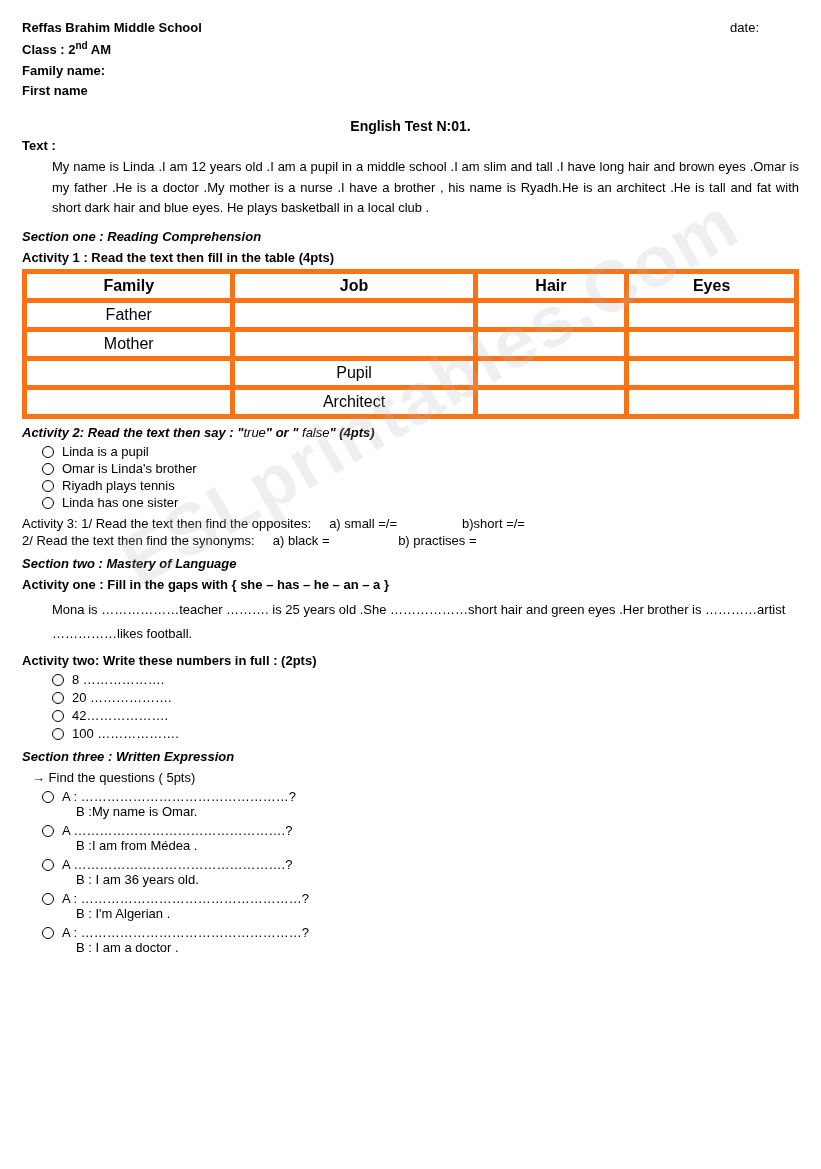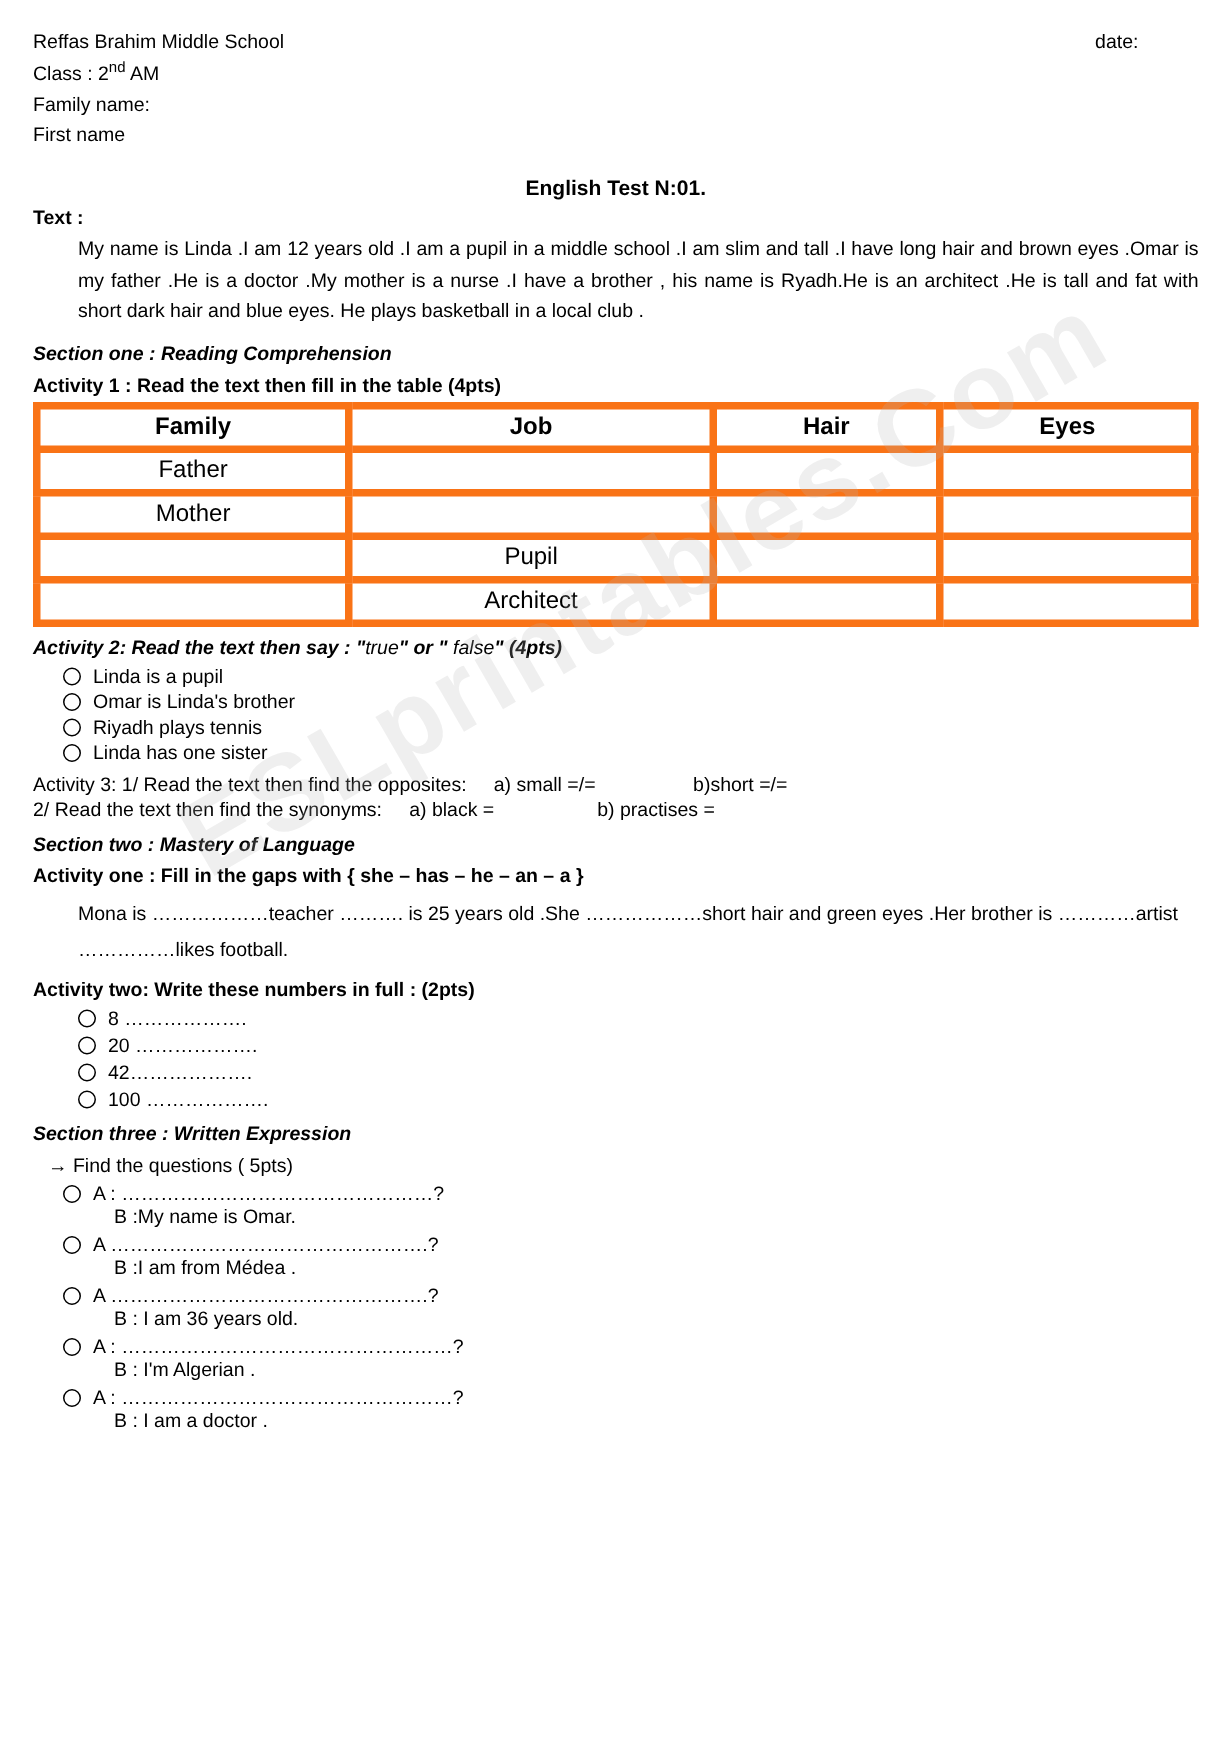--- a/index.html
+++ b/index.html
@@ -12,21 +12,21 @@
       min-height: 1169px;
       padding: 18px 22px 18px 22px;
       position: relative;
       overflow: hidden;
     }
     .header-section {
       display: flex;
       justify-content: space-between;
       margin-bottom: 2px;
     }
-    .header-left { line-height: 1.55; }
+    .header-left { line-height: 1.55; font-weight: bold; }
     .header-right { line-height: 1.55; padding-right: 40px; }
     .sup { font-size: 10px; vertical-align: super; }
     .center-title {
       text-align: center;
       font-weight: bold;
       font-size: 14px;
       margin: 17px 0 4px 0;
     }
     .text-label { margin-top: 4px; font-weight: bold; }
     .text-body {

